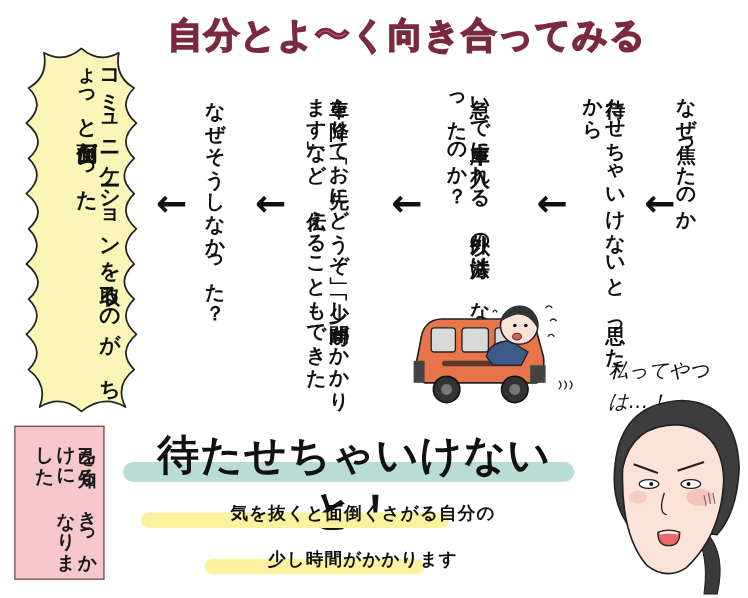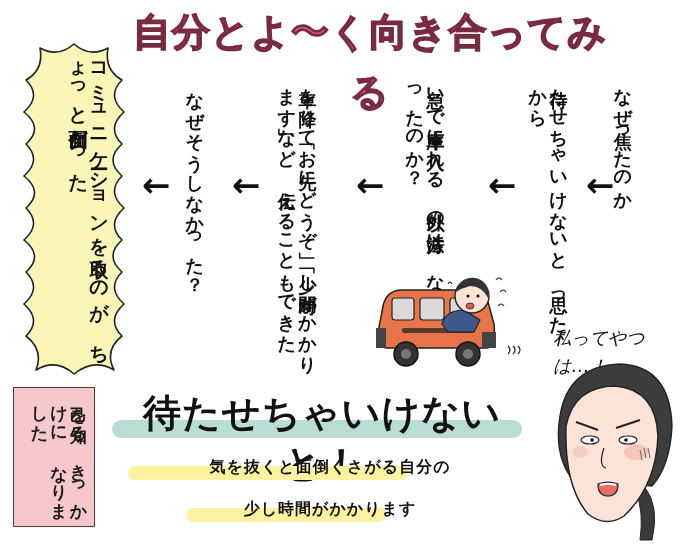--- a/index.html
+++ b/index.html
@@ -13,21 +13,21 @@
   .vt {
     writing-mode: vertical-rl;
     text-orientation: upright;
     font-weight: bold;
     line-height: 1.15;
     letter-spacing: 0;
   }
   .title {
     left: 130px; top: 2px; width: 480px; height: 60px;
     text-align: center;
-    font-size: 38px; font-weight: bold;
+    font-size: 32px; font-weight: bold;
     color: #e8608c;
     -webkit-text-stroke: 1.5px #7a2a40;
     letter-spacing: 1px;
     line-height: 60px;
   }
   .step { font-size: 18px; color: #111; }
   .arrow {
     font-size: 34px; font-weight: bold; color: #111;
     line-height: 1; width: 40px; text-align: center;
   }

